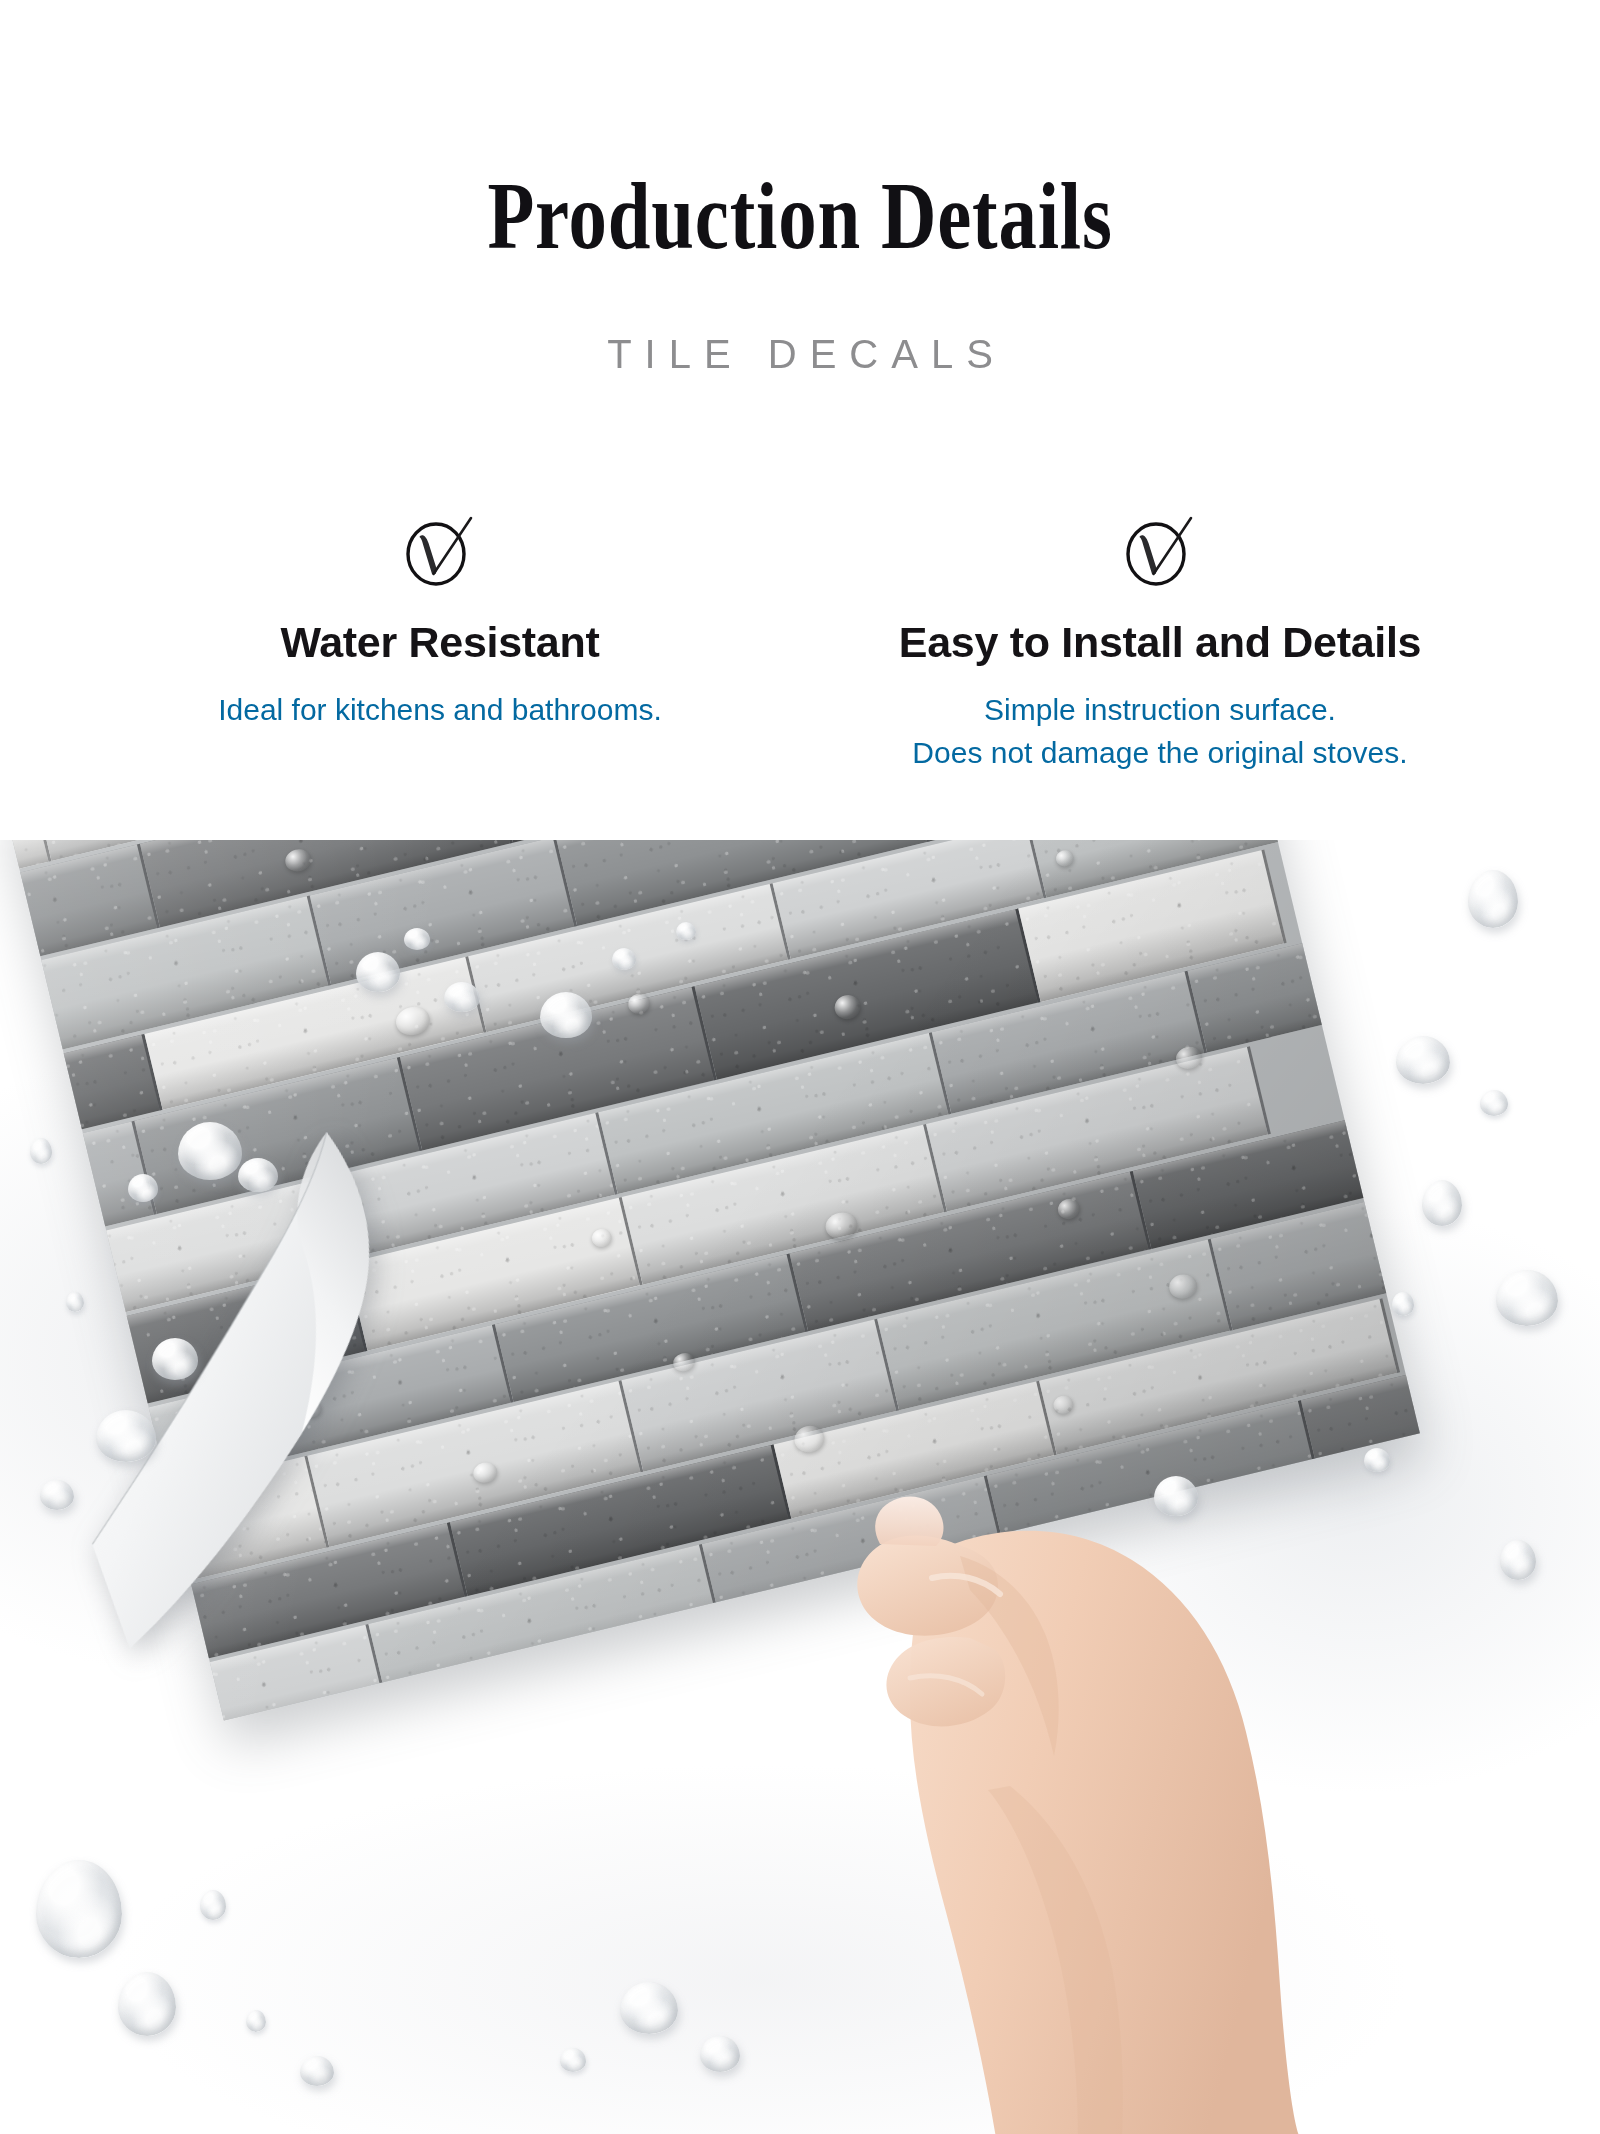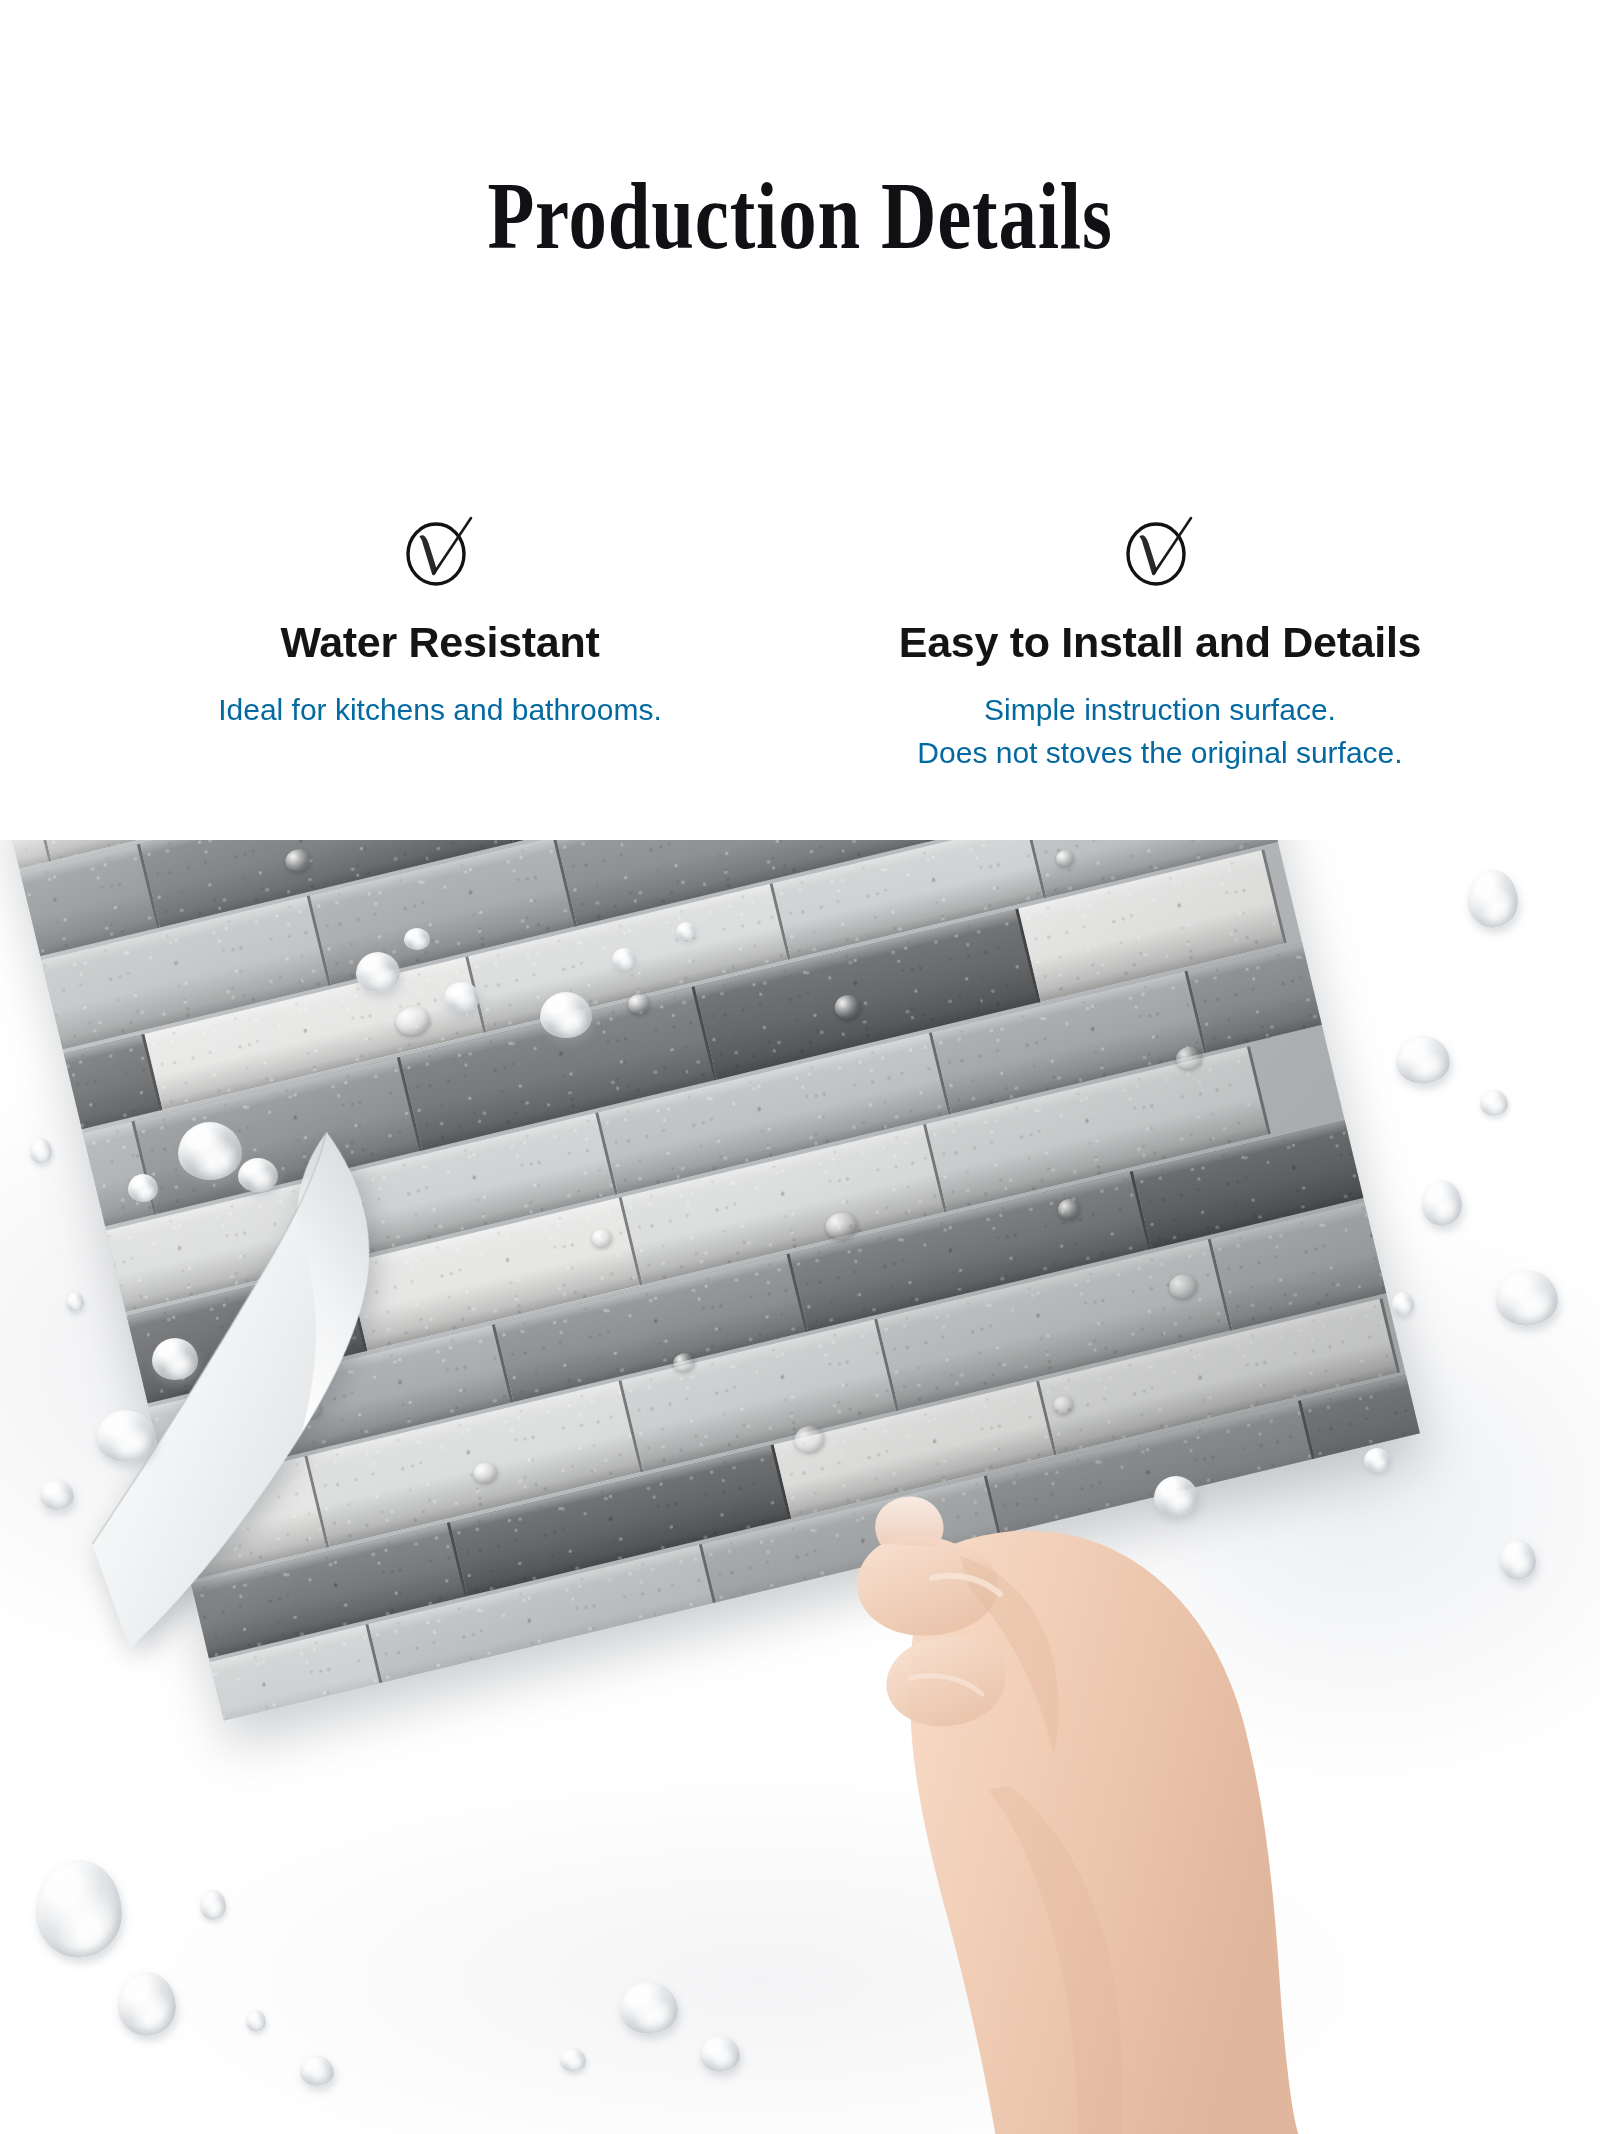--- a/index.html
+++ b/index.html
@@ -133,20 +133,21 @@
       2px 5px 9px rgba(160,166,173,.38);
   }
   .drop.sm i{box-shadow:inset -2px -3px 6px rgba(150,157,165,.42), inset 2px 3px 5px rgba(255,255,255,.9), 1px 3px 5px rgba(160,166,173,.32);}
 </style>
 </head>
 <body>
 
 <div class="stage">
 
   <div class="title">Production Details</div>
+  <div class="subtitle">TILE DECALS</div>
 
   <div class="features">
 
     <div class="feat feat-a">
       <div class="check-wrap">
         <svg class="check-svg" width="96" height="100" viewBox="0 0 96 100" aria-hidden="true">
           <ellipse cx="44" cy="54" rx="28" ry="30" fill="none" stroke="#121113" stroke-width="3.4"></ellipse>
           <path d="M28 36 C31 34 34 36 36.5 43 L45 70 L43.5 74 L40 74 L31.5 46 C30 40 29 38 27.5 37 Z" fill="#2a2a2c"></path>
           <path d="M41.5 74 L79 18" fill="none" stroke="#1a191b" stroke-width="2.6" stroke-linecap="round"></path>
         </svg>
@@ -161,21 +162,21 @@
       <div class="check-wrap">
         <svg class="check-svg" width="96" height="100" viewBox="0 0 96 100" aria-hidden="true">
           <ellipse cx="44" cy="54" rx="28" ry="30" fill="none" stroke="#121113" stroke-width="3.4"></ellipse>
           <path d="M28 36 C31 34 34 36 36.5 43 L45 70 L43.5 74 L40 74 L31.5 46 C30 40 29 38 27.5 37 Z" fill="#2a2a2c"></path>
           <path d="M41.5 74 L79 18" fill="none" stroke="#1a191b" stroke-width="2.6" stroke-linecap="round"></path>
         </svg>
       </div>
       <div class="feat-title">Easy to Install and Details</div>
       <div class="feat-lines">
         <div class="feat-line">Simple instruction surface.</div>
-        <div class="feat-line">Does not stoves the original surface.</div>
+        <div class="feat-line">Does not damage the original stoves.</div>
       </div>
     </div>
 
   </div>
 
   <div class="photo">
     <div class="wash"></div>
 
     <div class="sheet-rot">
       <div class="sheet" id="sheet">

